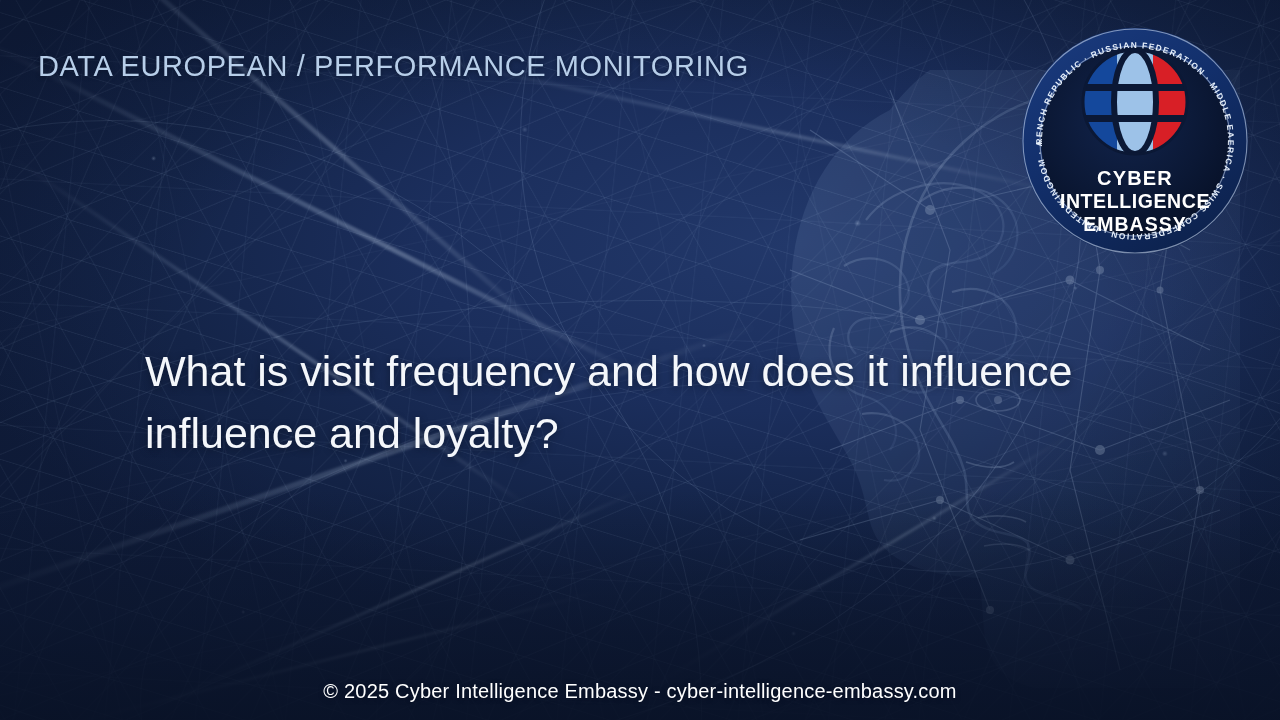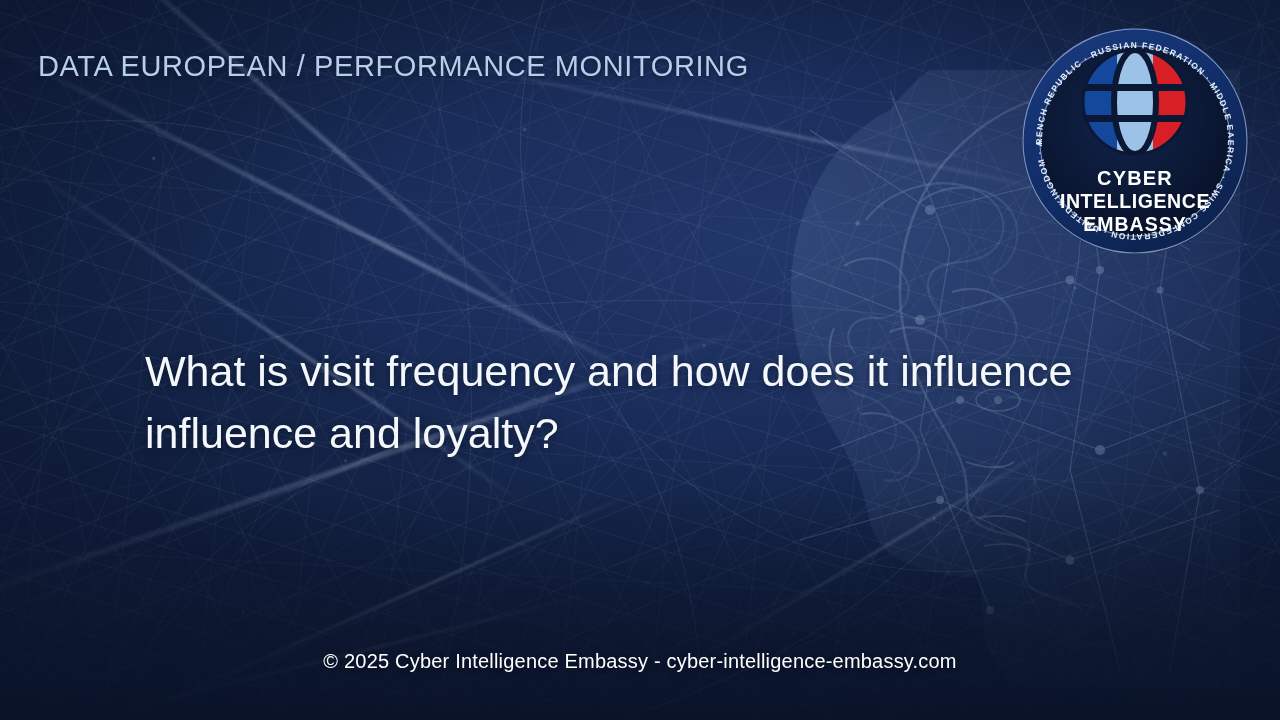--- a/index.html
+++ b/index.html
@@ -156,21 +156,21 @@
     color: #f4f7fb;
     text-shadow: 0 2px 7px rgba(8,16,34,0.60);
     margin-left: 15px;
   }
 
   
   .footer {
     position: absolute;
     left: 0;
     right: 0;
-    top: 650px;
+    top: 680px;
     text-align: center;
     font-size: 20px;
     font-weight: 400;
     color: #ffffff;
     letter-spacing: 0.2px;
     text-shadow: 0 1px 5px rgba(8,16,34,0.70);
   }
 
   
   .seal {

